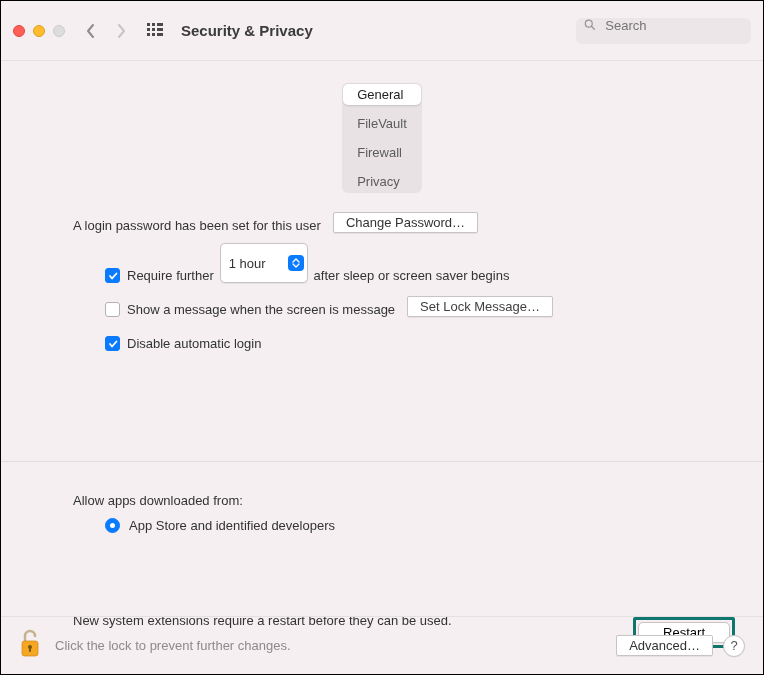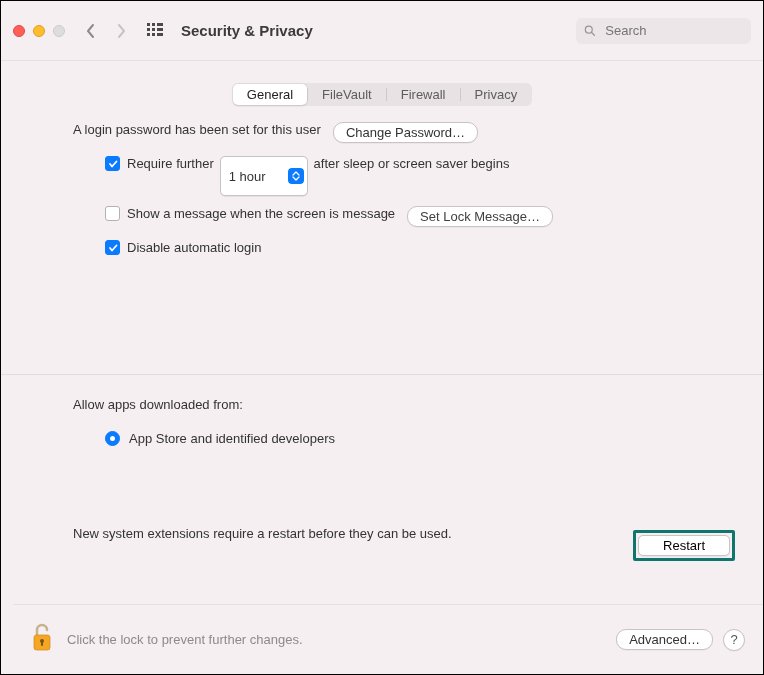--- a/index.html
+++ b/index.html
@@ -8,49 +8,49 @@
     .toolbar { height: 60px; display: flex; align-items: center; padding: 0 12px; border-bottom: 1px solid #e6e0e2;}
     .traffic { display: flex; gap: 8px; margin-right: 20px; }
     .dot { width: 12px; height: 12px; border-radius: 50%; }
     .dot.red { background: #ff5f56; border: 0.5px solid #e1493f; }
     .dot.yellow { background: #ffbd2e; border: 0.5px solid #dfa023; }
     .dot.gray { background: #ddd; border: 0.5px solid #ccc; }
     .navbtns { display: flex; gap: 18px; margin-right: 20px; color: #888; }
     .navbtn svg { display:block; }
     .grid-icon { margin-right: 18px; color: #555; display:flex; }
     .title { font-weight: 700; font-size: 15px; color: #3b3b3b; }
-    .search { margin-left: auto; width: 175px; height: 26px; background: #ece6e8; border-radius: 6px; display: flex; align-items: center; padding: 0 8px; color: #8b8b8b; gap: 10px;}
+    .search { margin-left: auto; width: 175px; height: 26px; background: #ece6e8; border-radius: 6px; display: flex; align-items: flex-start; padding: 0 8px; color: #8b8b8b; gap: 10px;}
     .search input { border: none; background: transparent; outline: none; font-size: 13px; color: #555; width: 100%; }
     .content { padding: 0 12px; }
     .tabs-row { display: flex; justify-content: center; padding: 22px 0 16px; }
-    .tabs { display: inline-flex; background: #e8e2e4; border-radius: 6px; padding: 1px; }
+    .tabs { display: inline-flex; background: #e8e2e4; border-radius: 6px; padding: 1px; flex-direction: column; }
     .tab { padding: 3px 14px; font-size: 13px; color: #5c5c5c; border-radius: 5px; cursor: default; display:flex; align-items:center;}
     .tab.active { background: #fff; box-shadow: 0 0.5px 2px rgba(0,0,0,.15); color: #222; }
     .divider { width: 1px; background: #cfc8ca; margin: 4px 0; }
     .section1 { padding: 0 60px; }
-    .row { display: flex; align-items: flex-start; margin-bottom: 10px; min-height: 24px;}
-    .btn { background: #fff; border: 0.5px solid #c9c3c5; border-radius: 10px; padding: 2px 12px; font-size: 13px; box-shadow: 0 0.5px 1px rgba(0,0,0,.07); color:#333; }
+    .row { display: flex; align-items: flex-end; margin-bottom: 10px; min-height: 24px;}
+    .btn { background: #fff; border: 0.5px solid #c9c3c5; border-radius: 2px; padding: 2px 12px; font-size: 13px; box-shadow: 0 0.5px 1px rgba(0,0,0,.07); color:#333; }
     .btn.disabled { color: #404040; }
     .checkbox { width: 15px; height: 15px; border-radius: 3px; border: 0.5px solid #b5b0b2; background: #fff; margin-right: 7px; display: inline-flex; align-items: center; justify-content: center; flex-shrink:0;}
     .checkbox.checked { background: #0a7aff; border-color: #0a7aff; }
     .checkbox.checked svg { display:block; }
     .select { background: #fff; border: 0.5px solid #c9c3c5; border-radius: 5px; height: 40px; display: inline-flex; align-items: center; padding: 0 3px 0 8px; margin: 0 6px; box-shadow: 0 0.5px 1px rgba(0,0,0,.07);}
     .select-val { margin-right: 22px; font-size: 13px; }
     .select-caret { width: 16px; height: 16px; background: #0a7aff; border-radius: 4px; display: flex; flex-direction: column; align-items: center; justify-content: center; gap:0;}
     .indented { margin-left: 32px; }
     .hr { border: none; border-top: 1px solid #e3dcdf; margin: 48px -12px 22px; }
     .radio { width: 15px; height: 15px; border-radius: 50%; border: 0.5px solid #b5b0b2; background: #fff; margin-right: 9px; display:inline-flex; align-items:center; justify-content:center; flex-shrink:0;}
     .radio.checked { border-color: #0a7aff; background: #0a7aff; }
     .radio.checked::after { content:''; width:5px; height:5px; background:#fff; border-radius:50%; }
     .section2 { padding: 0 60px; }
     .radio-row { display:flex; align-items:center; margin-bottom: 8px; margin-left: 32px;}
     .restart-row { display:flex; align-items:center; padding: 0 16px 0 60px; margin-top: 60px; }
     .restart-box { margin-left:auto; border: 3px solid #0f766e; padding: 2px; border-radius: 2px; margin-top: 24px;}
     .restart-btn { background: #fff; border: 0.5px solid #c9c3c5; border-radius: 5px; padding: 2px 24px; font-size: 13px; box-shadow: 0 0.5px 1px rgba(0,0,0,.05);}
-    .footer { position: absolute; bottom: 0; left: 12px; right: 0; height: 70px; display:flex; align-items:center; padding: 0 18px; border-top: 1px solid #e5dfe1;}
+    .footer { position: absolute; bottom: 0; left: 0; right: 0; height: 58px; display:flex; align-items:center; padding: 0 18px; border-top: 1px solid #e5dfe1;}
     .lock { margin-right: 12px; }
     .foot-text { color: #8f898b; font-size: 13px; }
     .foot-right { margin-left:auto; display:flex; align-items:center; gap:10px;}
     .help { width:22px; height:22px; border-radius:50%; background:#fff; border:0.5px solid #c8c2c4; display:flex; align-items:center; justify-content:center; font-size:13px; color:#555; box-shadow: 0 0.5px 1px rgba(0,0,0,.07);}
     .label-txt { color: #333; }
   </style>
 </head>
 <body>
 
 <div class="window">

